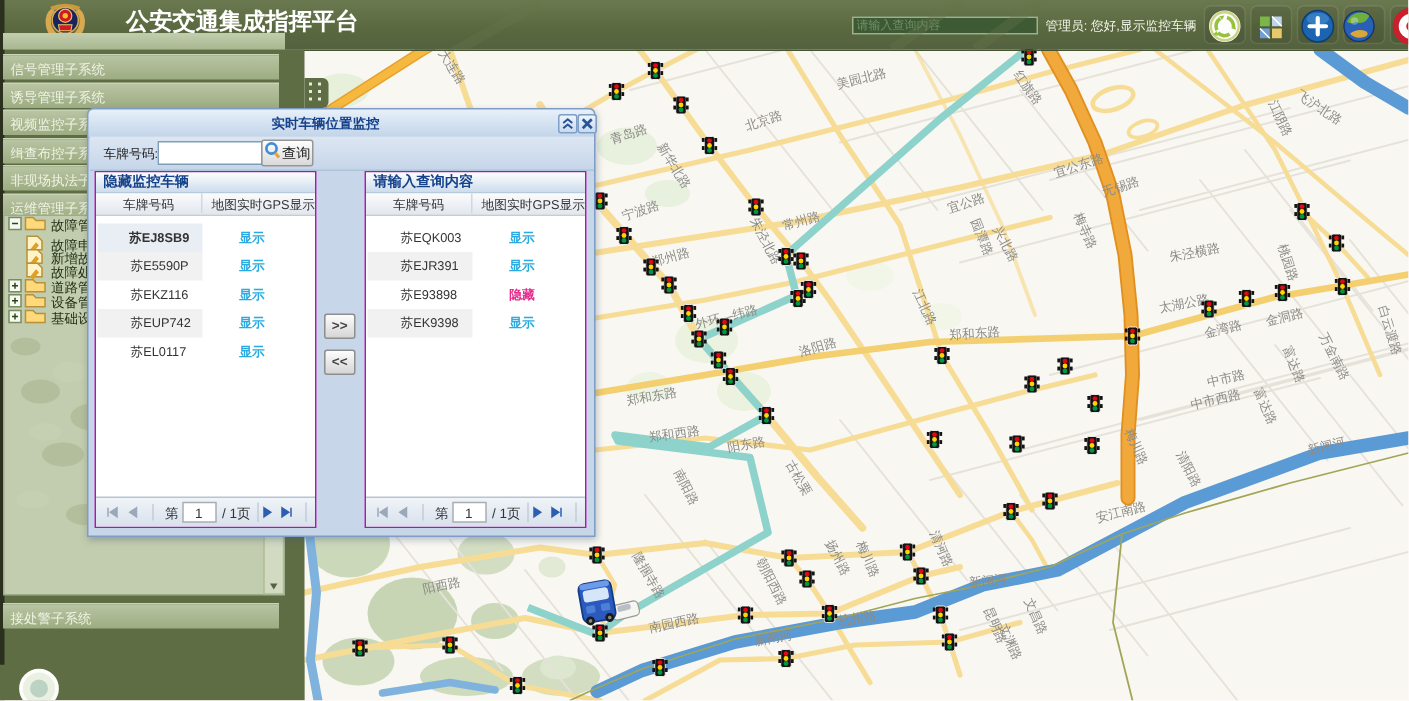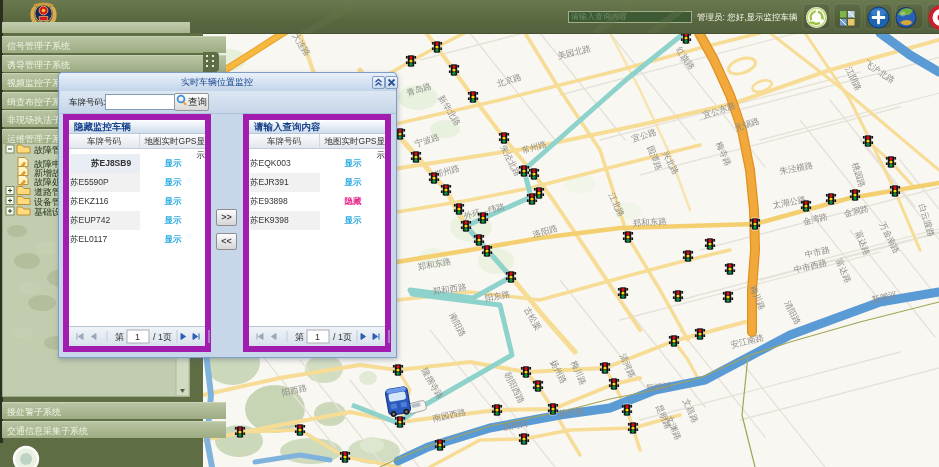--- a/index.html
+++ b/index.html
@@ -7,40 +7,40 @@
   #app{position:relative;width:939px;height:467px;overflow:hidden;background:#f9f7f2;}
   .abs{position:absolute;}
   
   #header{left:0;top:0;width:939px;height:33px;background:linear-gradient(#6b7950,#5a683f 60%,#536140);border-bottom:1px solid #475430;}
   #hdr-title{left:84px;top:4px;color:#fff;font-size:15.5px;font-weight:bold;letter-spacing:0px;}
   #hdr-search{left:568px;top:11px;width:118px;height:10px;background:#3d5a35;border:1px solid #9fb08b;color:#6f8f68;font-size:8px;line-height:10px;padding:0 2px;font-family:'Liberation Sans',sans-serif;}
   #hdr-user{left:697px;top:12px;color:#f2f5ea;font-size:8.5px;}
   
   #sidebar{left:0;top:33px;width:203px;height:434px;background:#5f6d44;}
   #sidebar-top{left:2px;top:22px;width:188px;height:11px;background:linear-gradient(#c2cdae,#a9b78f);}
-  .mrow{left:2px;width:224px;height:17px;background:linear-gradient(#b9c4a3,#9dac82);border-top:1px solid #c9d3b6;color:#eef3e2;font-size:9px;line-height:18px;padding-left:5px;box-sizing:border-box;}
+  .mrow{left:2px;width:184px;height:17px;background:linear-gradient(#b9c4a3,#9dac82);border-top:1px solid #c9d3b6;color:#eef3e2;font-size:9px;line-height:18px;padding-left:5px;box-sizing:border-box;}
   #tree{left:2px;top:143px;width:188px;height:254px;}
   #grip{left:203px;top:52px;width:16px;height:20px;background:#5f6d44;border-radius:0 4px 4px 0;}
   
   #dlg{left:58px;top:72px;width:339px;height:286px;background:#c7d6e9;border:1px solid #7e9dc4;border-radius:4px 4px 0 0;box-sizing:border-box;box-shadow:1px 2px 5px rgba(60,80,110,0.35);}
-  #dlg-title{left:0;top:0;width:100%;height:18px;background:linear-gradient(#e8f0fa,#c3d5ea);border-bottom:1px solid #a9bfd9;border-radius:4px 4px 0 0;font-size:9px;font-weight:normal;color:#15428b;line-height:18px;}
+  #dlg-title{left:0;top:0;width:100%;height:18px;background:linear-gradient(#e8f0fa,#c3d5ea);border-bottom:1px solid #a9bfd9;border-radius:4px 4px 0 0;font-size:9px;font-weight:bold;color:#15428b;line-height:18px;}
   .tbtn{top:3px;width:11px;height:11px;background:linear-gradient(#eef4fb,#c8daee);border:1px solid #7f9fc6;border-radius:2px;font-size:8px;line-height:10px;text-align:center;color:#2a5298;font-weight:bold;}
   #dlg-tools{left:1px;top:18px;width:336px;height:22px;background:linear-gradient(#dde7f3,#c6d6e9);border-bottom:1px solid #aec2da;}
   #lbl-plate{left:9px;top:6px;font-size:8.5px;color:#222;}
   #inp-plate{left:45px;top:3px;width:64px;height:12px;border:1px solid #7f9db9;background:#fff;}
   #btn-query{left:114px;top:2px;width:33px;height:16px;background:linear-gradient(#fefefe,#d9d9d9);border:1px solid #969696;border-radius:2px;font-size:9.5px;color:#222;line-height:15px;text-align:center;}
-  .panel{top:41px;width:148px;height:238px;background:#fff;border:6px solid #a21caf;box-sizing:border-box;}
+  .panel{top:41px;width:148px;height:238px;background:#fff;border:1px solid #a21caf;box-sizing:border-box;}
   #panelL{left:4px;}
   #panelR{left:184px;}
   .phead{position:absolute;left:0;top:0;width:100%;height:14px;background:linear-gradient(#fdfefe,#cddcec);border-bottom:1px solid #b9c9dc;font-size:9.5px;font-weight:bold;color:#15428b;line-height:14px;padding-left:5px;box-sizing:border-box;}
   .thead{position:absolute;left:0;top:14px;width:100%;height:14px;background:linear-gradient(#fafbfc,#e2e7ee);border-bottom:1px solid #c4ccd6;font-size:8.5px;color:#333;line-height:14px;}
   .thead .c1{position:absolute;left:0;top:0;width:70px;text-align:center;border-right:1px solid #d0d7e0;height:13px;}
   .thead .c2{position:absolute;left:71px;top:0;right:0;text-align:right;height:13px;}
   .grow{position:absolute;left:1px;width:144px;height:19px;font-size:8.5px;}
-  .grow .pc{position:absolute;left:0;top:0;width:70px;height:19px;line-height:19px;box-sizing:border-box;color:#333;white-space:nowrap;}
+  .grow .pc{position:absolute;left:0;top:0;width:70px;height:19px;line-height:19px;padding-left:22px;box-sizing:border-box;color:#333;white-space:nowrap;}
   .grow .gc{position:absolute;left:70px;top:0;right:8px;height:19px;line-height:19px;text-align:center;font-weight:bold;}
   .show{color:#29aae1;}
   .hide{color:#e82c8e;}
   .pager{position:absolute;left:0;bottom:0;width:100%;height:19px;background:linear-gradient(#f0f4f8,#d8e1ec);border-top:1px solid #b6c4d4;font-size:10px;color:#333;}
   .mvbtn{width:19px;height:15px;background:linear-gradient(#fdfdfd,#d5d5d5);border:1px solid #8e8e8e;border-radius:2px;font-size:9px;font-weight:bold;color:#444;text-align:center;line-height:15px;}
 </style>
 </head>
 <body>
 <div id="app">
 
@@ -264,20 +264,21 @@
 <rect x="-8" y="2" width="6" height="5" rx="1" fill="#4c7fd6"></rect>
 <rect x="2" y="2" width="6" height="5" rx="1" fill="#4c7fd6"></rect>
 <circle cx="-6.5" cy="12" r="3" fill="#1b1b1b"></circle>
 <circle cx="6.5" cy="12" r="3" fill="#1b1b1b"></circle>
 <circle cx="-6.5" cy="12" r="1.2" fill="#888"></circle>
 <circle cx="6.5" cy="12" r="1.2" fill="#888"></circle>
 </g>
 </svg>
 
   <div id="header" class="abs"></div>
+  <div id="hdr-title" class="abs">公安交通集成指挥平台</div>
   <input id="hdr-search" class="abs" value="请输入查询内容" readonly="" style="">
   <div id="hdr-user" class="abs">管理员: 您好,显示监控车辆</div>
   <svg class="abs" style="left:0;top:0" width="939" height="33">
     <g stroke="#68764a" stroke-width="7" opacity="0.35">
       <line x1="595" y1="33" x2="640" y2="0"></line>
       <line x1="650" y1="33" x2="700" y2="-4"></line>
       <line x1="300" y1="36" x2="360" y2="2"></line>
     </g>
 
     <g transform="translate(43.5,13.5)">
@@ -423,21 +424,20 @@
             <rect x="0" y="-8" width="8" height="8" fill="#f6fbf0" stroke="#7a8a64"></rect>
             <line x1="2" y1="-4" x2="6" y2="-4" stroke="#33421f"></line>
             <line x1="4" y1="-6" x2="4" y2="-2" stroke="#33421f"></line>
             <path d="M11,-8 l5,0 2,2 6,0 0,6 -13,0 z" fill="#ffd97a" stroke="#b8913a"></path>
             <text x="28" y="0">基础设置</text>
           </g>
       </g>
     </svg>
   </div>
   <div class="mrow abs" style="top:402px">接处警子系统</div>
-  <div class="mrow abs" style="top:420.5px">交通信息采集子系统</div>
   <div id="grip" class="abs">
     <svg width="16" height="20">
         <g fill="#e7ecda">
       <rect x="3" y="3" width="2" height="2"></rect>
           <rect x="9" y="3" width="2" height="2"></rect>
       <rect x="3" y="8" width="2" height="2"></rect>
           <rect x="9" y="8" width="2" height="2"></rect>
       <rect x="3" y="13" width="2" height="2"></rect>
           <rect x="9" y="13" width="2" height="2"></rect>
     </g>

